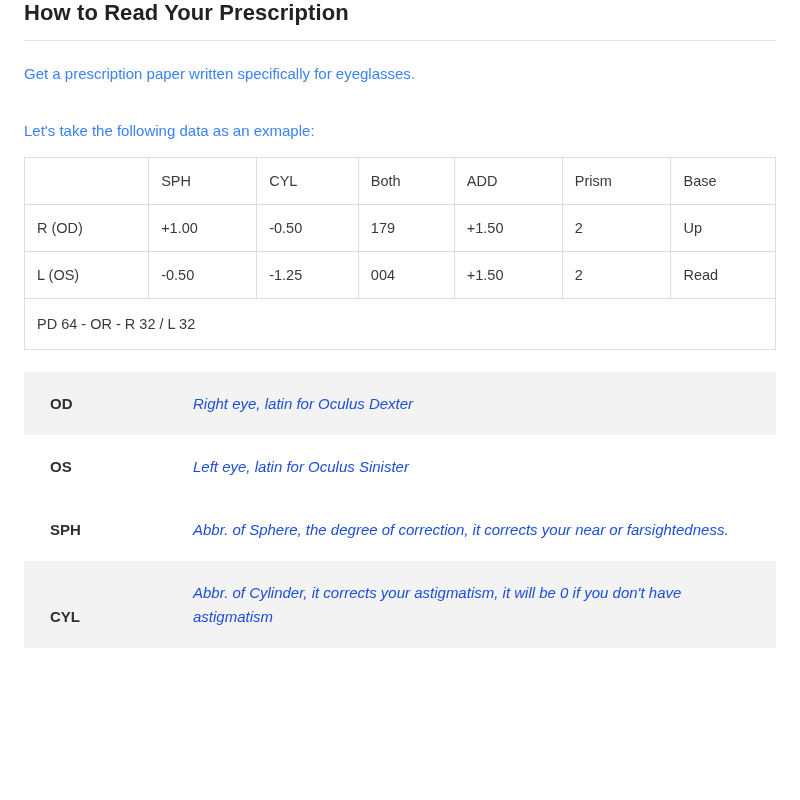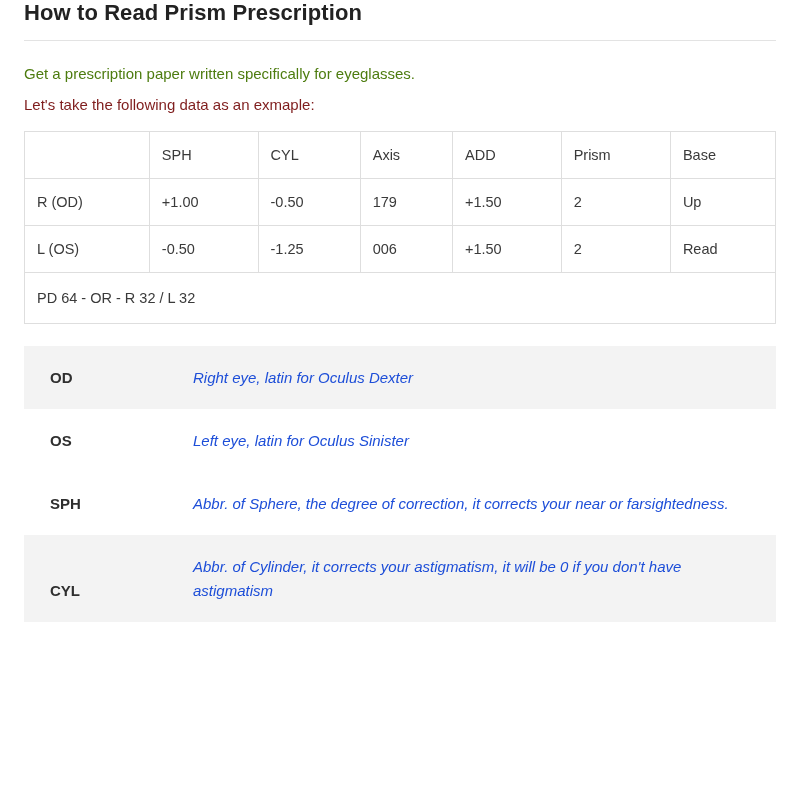--- a/index.html
+++ b/index.html
@@ -25,35 +25,35 @@
     padding: 0 0 14px 0;
     letter-spacing: 0.1px;
   }
   .title-rule {
     border: 0;
     border-top: 1px solid #e3e3e3;
     margin: 0 0 22px 0;
   }
   .intro-text {
     font-size: 15px;
-    color: #4d7c0f;
-    margin: 0 0 10px 0;
+    color: #3b82f6;
+    margin: 0 0 36px 0;
     line-height: 1.5;
   }
   .note-banner {
     background: #d9384c;
     color: #ffffff;
     font-size: 15px;
     padding: 22px 26px;
     margin: 0 0 24px 0;
     line-height: 1.4;
   }
   .example-lead {
     font-size: 15px;
-    color: #7f1d1d;
+    color: #3b82f6;
     margin: 0 0 18px 0;
   }
   table.rx {
     width: 100%;
     border-collapse: collapse;
     font-size: 14.5px;
     color: #3a3a3a;
     margin-bottom: 22px;
   }
   table.rx th, table.rx td {
@@ -92,55 +92,55 @@
     color: #1d4ed8;
     padding-right: 20px;
     font-style: italic;
   }
 </style>
 </head>
 <body>
 
 <div class="page">
 
-  <h1 class="page-title">How to Read Prism Prescription</h1>
+  <h1 class="page-title">How to Read Your Prescription</h1>
   <hr class="title-rule">
 
   <p class="intro-text">Get a prescription paper written specifically for eyeglasses.</p>
 
 
   <p class="example-lead">Let's take the following data as an exmaple:</p>
 
   <table class="rx">
     <thead>
       <tr>
         <th></th>
         <th>SPH</th>
         <th>CYL</th>
-        <th>Axis</th>
+        <th>Both</th>
         <th>ADD</th>
         <th>Prism</th>
         <th>Base</th>
       </tr>
     </thead>
     <tbody>
       <tr>
         <td>R (OD)</td>
         <td>+1.00</td>
         <td>-0.50</td>
         <td>179</td>
         <td>+1.50</td>
         <td>2</td>
         <td>Up</td>
       </tr>
       <tr>
         <td>L (OS)</td>
         <td>-0.50</td>
         <td>-1.25</td>
-        <td>006</td>
+        <td>004</td>
         <td>+1.50</td>
         <td>2</td>
         <td>Read</td>
       </tr>
       <tr>
         <td class="pd-row" colspan="7">PD 64 - OR - R 32 / L 32</td>
       </tr>
     </tbody>
   </table>
 

